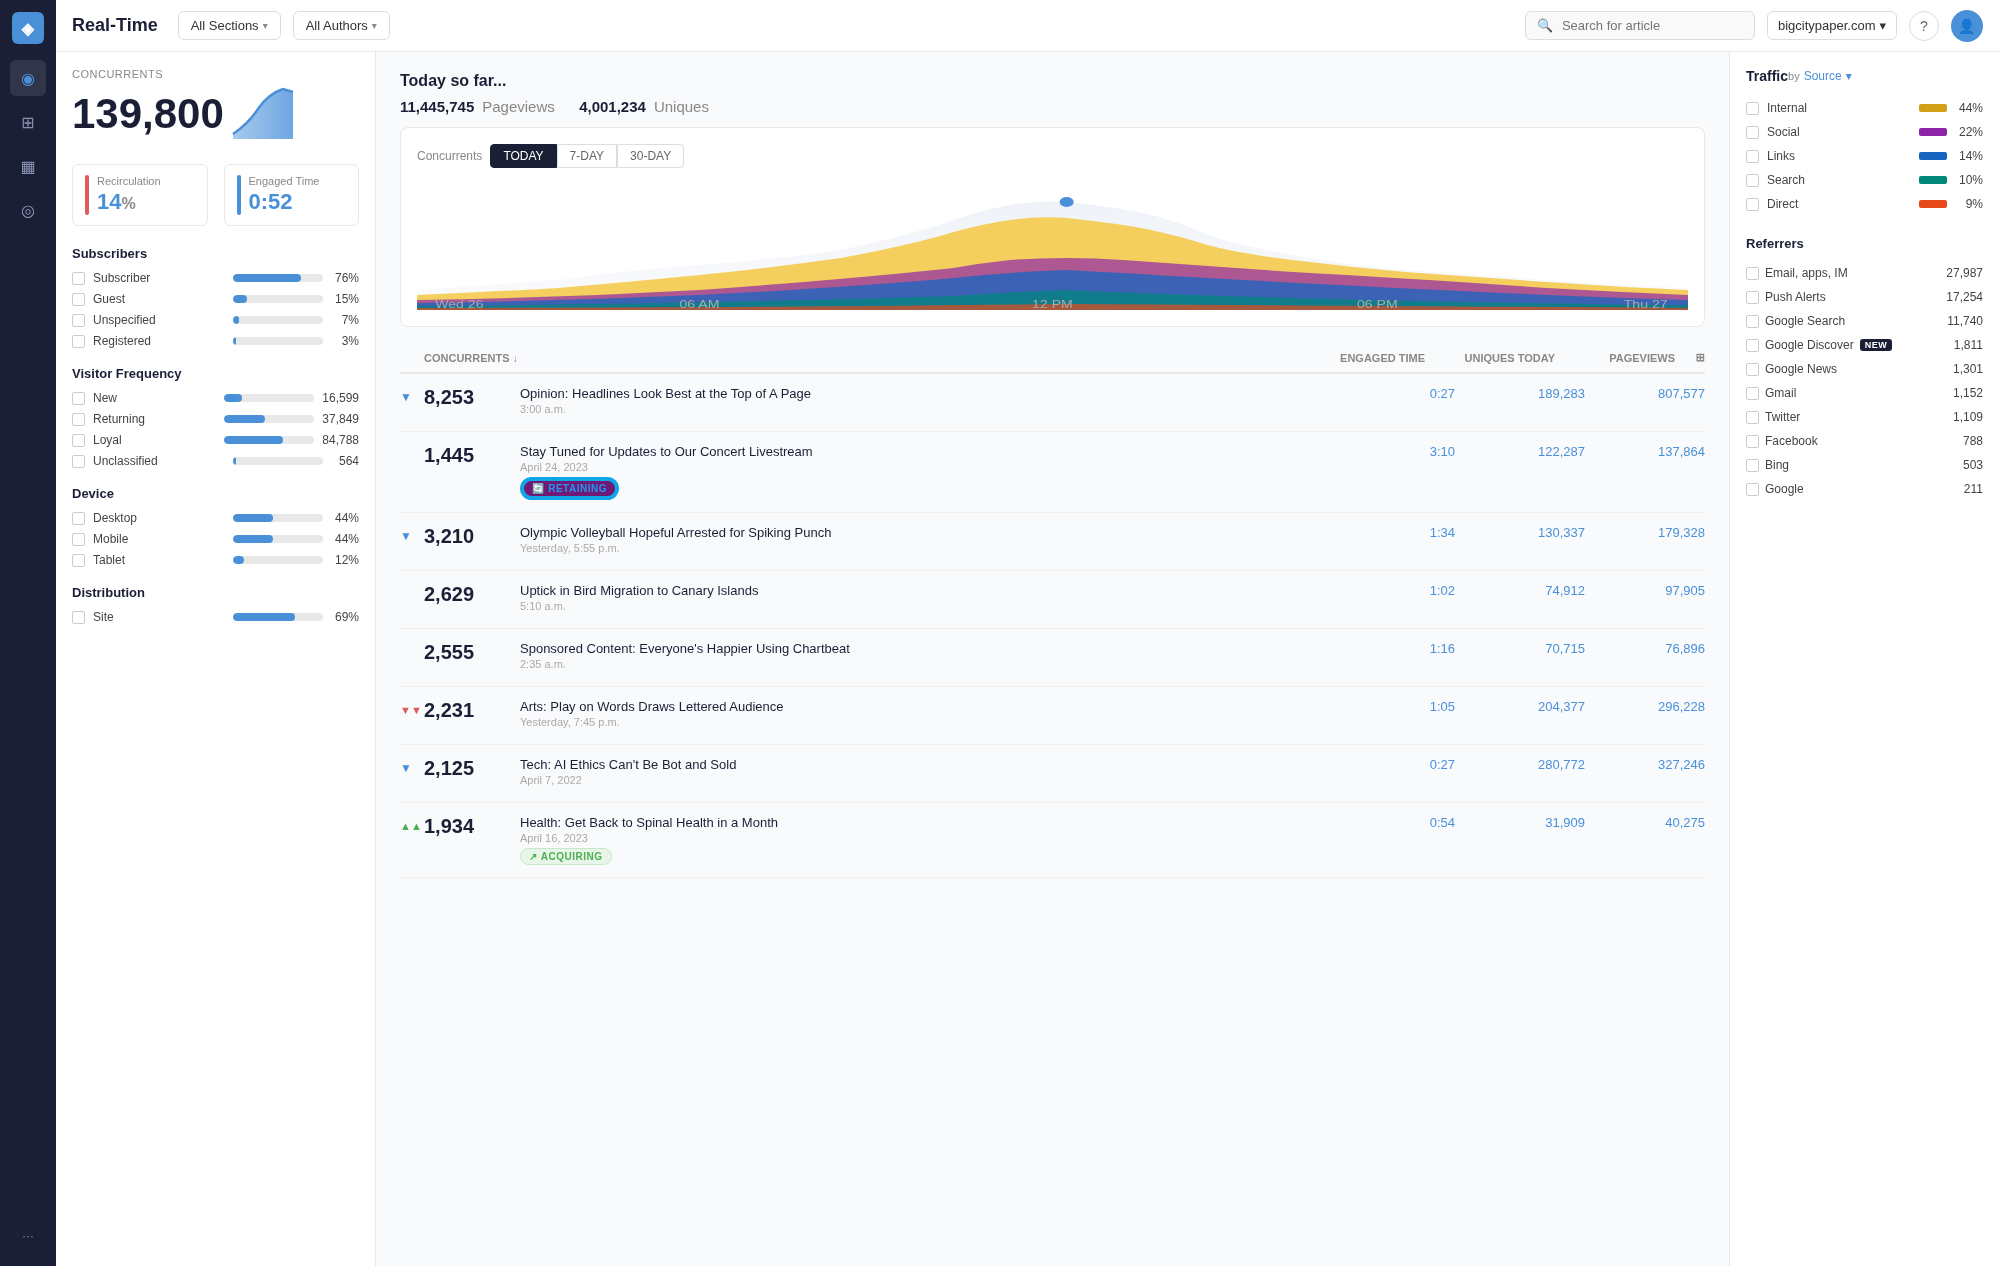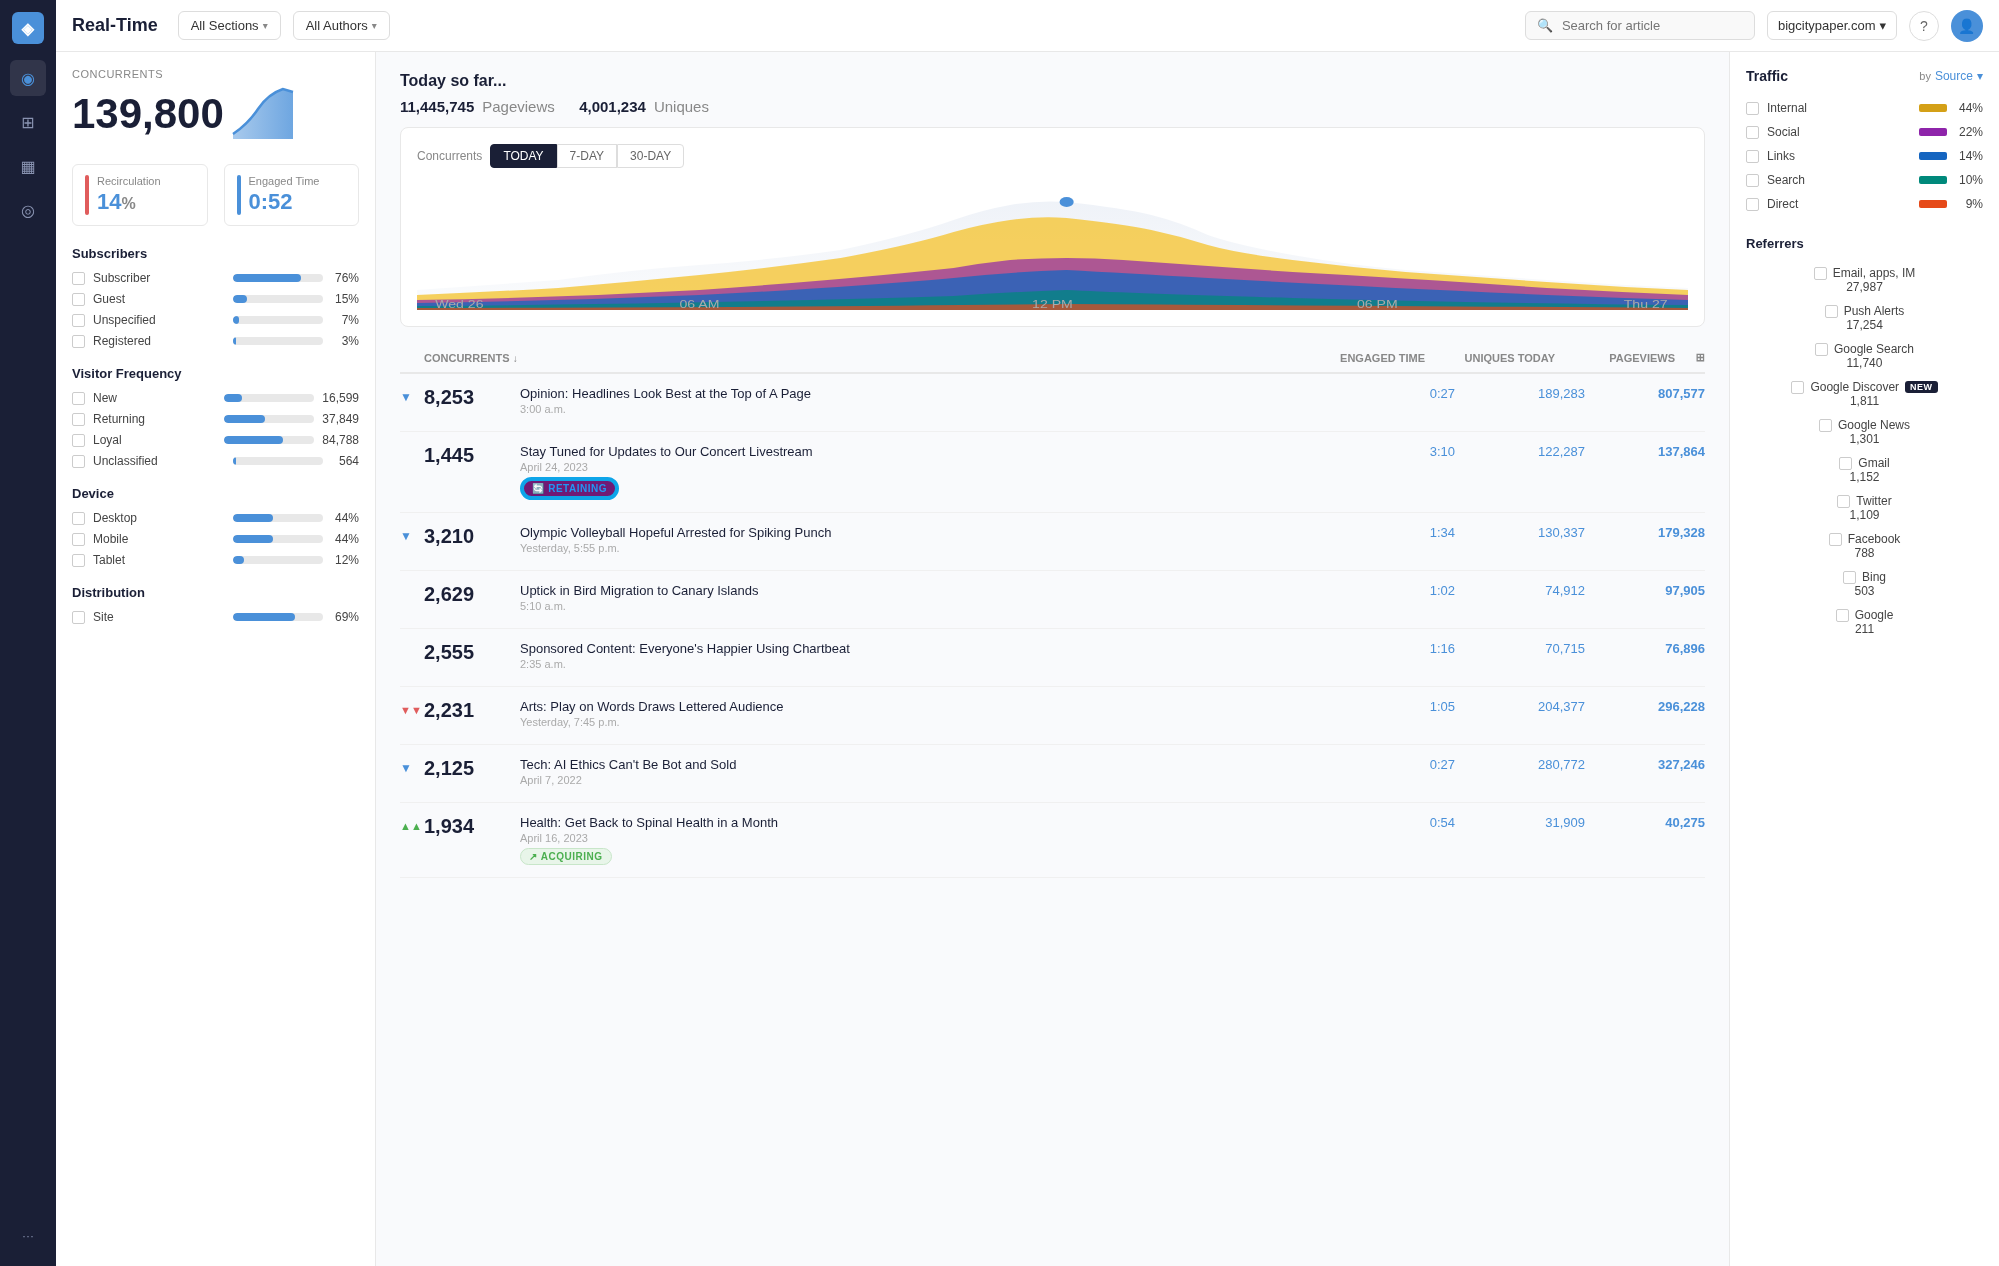--- a/index.html
+++ b/index.html
@@ -239,33 +239,33 @@
       padding: 2px 8px;
       border-radius: 12px;
       font-size: 10px; font-weight: 600;
       text-transform: uppercase;
       letter-spacing: 0.5px;
     }
     .badge-retaining { background: #701a75; color: #2196F3; border: 4px solid #0ea5e9; }
     .badge-acquiring { background: #e8f5e9; color: #4CAF50; border: 1px solid #c8e6c9; }
     .row-engaged { width: 120px; text-align: right; font-size: 13px; color: #4a90d9; }
     .row-uniques { width: 130px; text-align: right; font-size: 13px; color: #4a90d9; }
-    .row-pageviews { width: 120px; text-align: right; font-size: 13px; color: #4a90d9; font-weight: bold; }
+    .row-pageviews { width: 120px; text-align: right; font-size: 13px; color: #4a90d9; }
 
     
     .right-panel {
       width: 270px;
       background: white;
       border-left: 1px solid #e8e8e8;
       overflow-y: auto;
       padding: 16px;
       flex-shrink: 0;
     }
     .right-panel-header {
-      display: flex; align-items: center; justify-content: space-between;
+      display: flex; align-items: center; justify-content: flex-start;
       margin-bottom: 12px;
     }
     .right-panel-title { font-size: 14px; font-weight: 600; color: #1a1f36; }
     .right-panel-by { font-size: 11px; color: #888; }
     .right-panel-filter {
       display: flex; align-items: center; gap: 4px;
       font-size: 12px; color: #4a90d9; cursor: pointer;
     }
 
     .traffic-row {
@@ -275,21 +275,20 @@
     }
     .traffic-checkbox { width: 13px; height: 13px; border: 1px solid #ccc; border-radius: 2px; flex-shrink: 0; }
     .traffic-label { flex: 1; font-size: 12px; color: #444; }
     .traffic-color { width: 28px; height: 8px; border-radius: 2px; flex-shrink: 0; }
     .traffic-pct { font-size: 12px; color: #444; min-width: 28px; text-align: right; }
 
     .referrers-section { margin-top: 20px; }
     .referrer-row {
       display: flex; align-items: center; justify-content: space-between;
       padding: 5px 0;
-      flex-direction: column;
     }
     .referrer-left { display: flex; align-items: center; gap: 6px; }
     .referrer-checkbox { width: 13px; height: 13px; border: 1px solid #ccc; border-radius: 2px; flex-shrink: 0; }
     .referrer-label { font-size: 12px; color: #444; }
     .referrer-new-badge {
       background: #1a1f36; color: white;
       font-size: 9px; font-weight: 600;
       padding: 1px 5px; border-radius: 3px;
       letter-spacing: 0.5px;
     }

